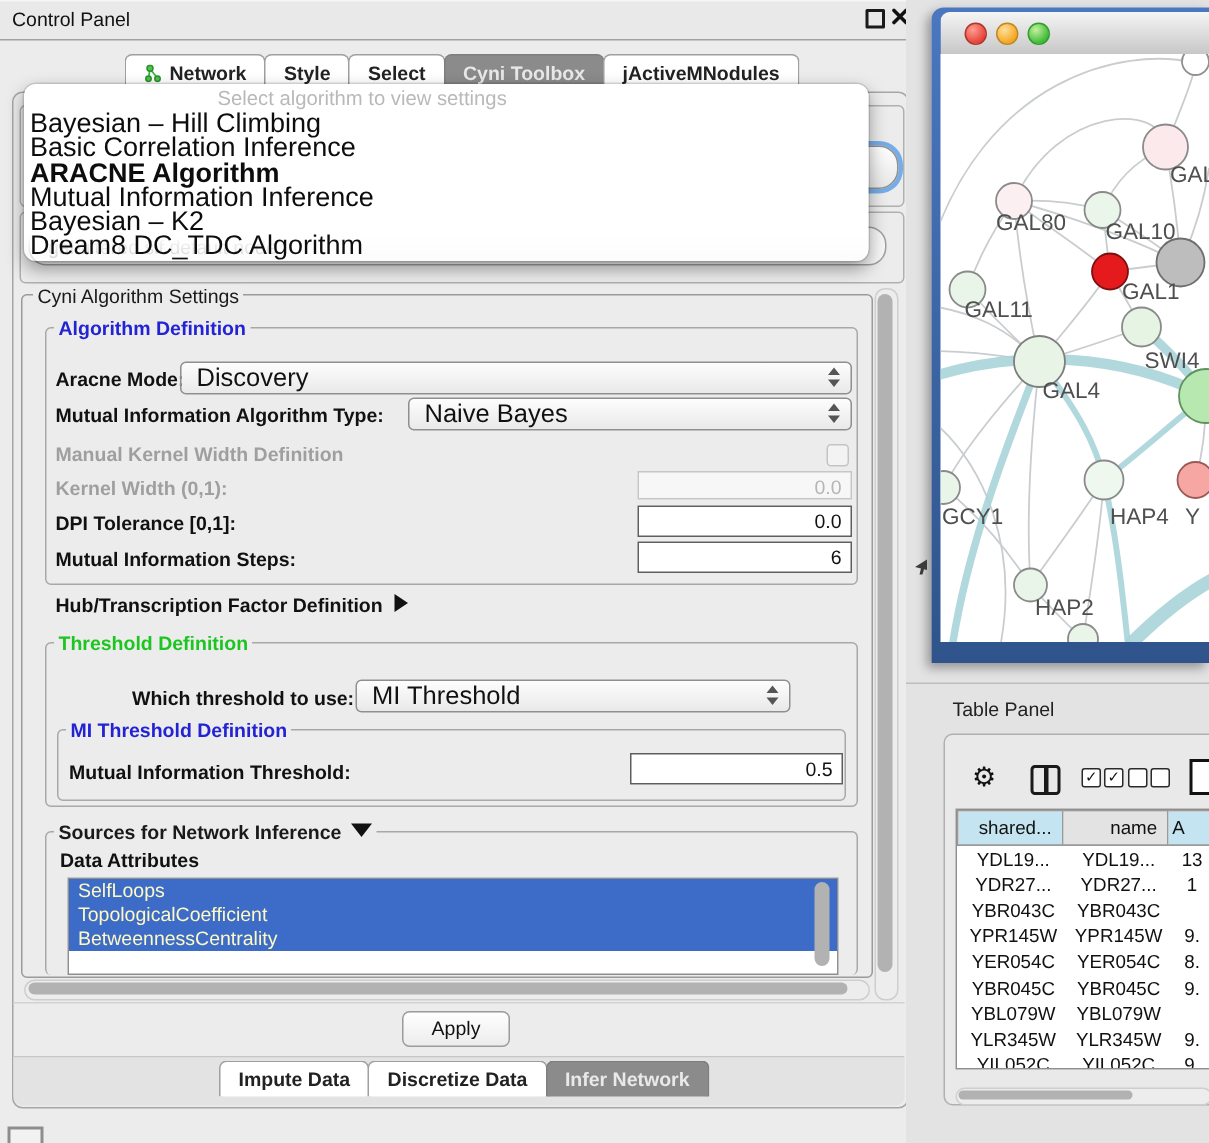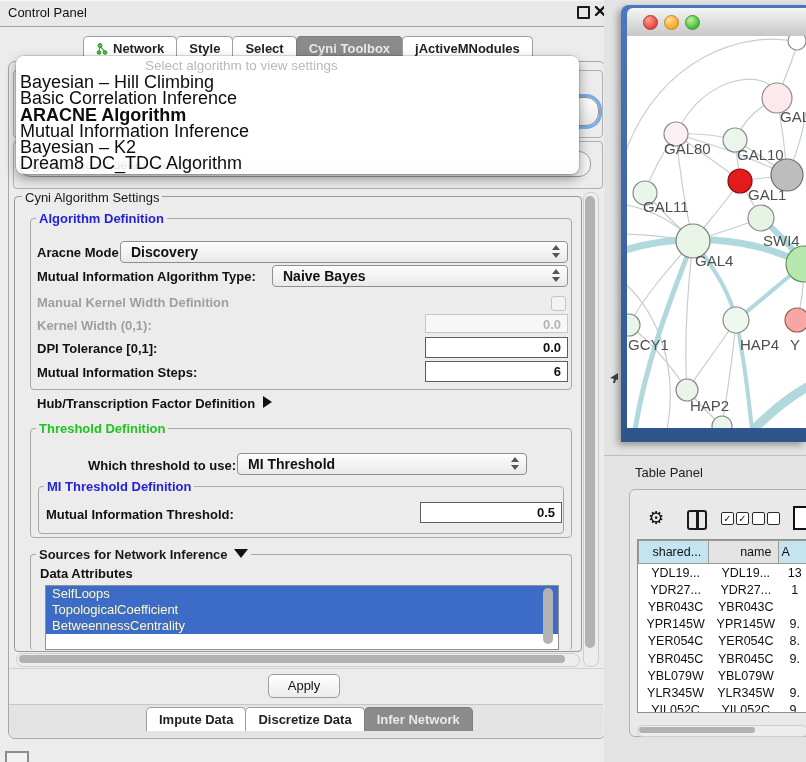--- a/index.html
+++ b/index.html
@@ -35,27 +35,27 @@
   .dd-item{font-size:18px;line-height:16.3px;color:#0d0d0d;white-space:nowrap;}
   .dd-item.sel{font-weight:700;}
   
   .gb-label{position:absolute;font-size:13px;background:#ececec;padding:0 3px;white-space:nowrap;}
   #settings-gb{left:14px;top:196px;width:566px;height:454px;border:1px solid #9a9a9a;border-radius:4px;}
   .blue-t{color:#2323d4;font-weight:700;}
   .green-t{color:#1dc520;font-weight:700;}
   .lbl{position:absolute;font-size:13px;font-weight:700;color:#111;white-space:nowrap;}
   .lbl.dis{color:#9f9f9f;}
   .combo{position:absolute;border:1px solid #8f8f8f;border-radius:4px;background:linear-gradient(#fdfdfd,#e9e9e9);
-         font-size:14px;color:#111;line-height:20px;padding-left:10px;box-sizing:border-box;font-weight:bold;}
+         font-size:17px;color:#111;line-height:20px;padding-left:10px;box-sizing:border-box;}
   .stepper{position:absolute;right:7px;top:3px;width:8px;}
   .stepper i{display:block;width:0;height:0;border-left:4px solid transparent;border-right:4px solid transparent;}
   .stepper .up{border-bottom:5px solid #555;margin-bottom:3px;}
   .stepper .dn{border-top:5px solid #555;}
   .field{position:absolute;border:1px solid #5e5e5e;background:#fff;font-size:13px;color:#111;
-         text-align:right;padding:0 6px;box-sizing:border-box;line-height:19px;font-weight:bold;}
+         text-align:right;padding:0 6px;box-sizing:border-box;line-height:19px;}
   .field.dis{border:1px solid #c6c6c6;background:#f7f7f7;color:#b5b5b5;}
   #manual-checkbox{left:551px;top:296px;width:13px;height:13px;border:1.5px solid #c4c4c4;border-radius:3px;background:#f3f3f3;}
   .tri-r{display:inline-block;width:0;height:0;border-top:6px solid transparent;border-bottom:6px solid transparent;border-left:9px solid #111;margin-left:8px;}
   .tri-d{display:inline-block;width:0;height:0;border-left:7px solid transparent;border-right:7px solid transparent;border-top:9px solid #111;margin-left:6px;vertical-align:1px;}
   #attr-list{left:45px;top:585px;width:512px;height:63px;border:1px solid #8f8f8f;background:#fff;overflow:hidden;}
   .attr-item{font-size:13px;line-height:16px;color:#fef9c3;padding-left:6px;}
   #attr-vscroll{left:543px;top:588px;width:10px;height:56px;}
   .thumb{background:#b2b2b2;border-radius:5px;}
   .track{background:#ededed;border:1px solid #cecece;border-radius:7px;}
   #set-vscroll{left:583px;top:192px;width:14px;height:473px;}

